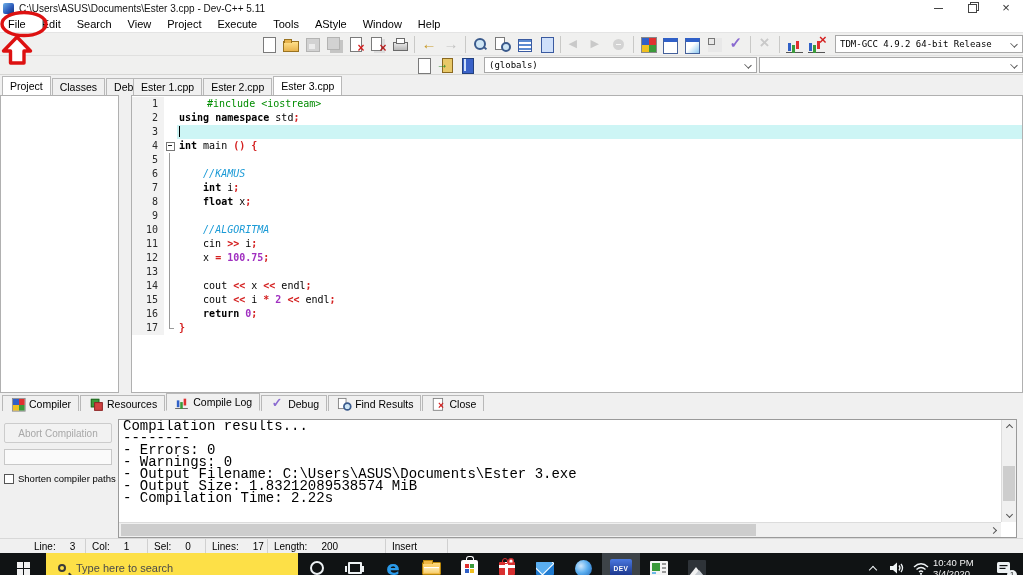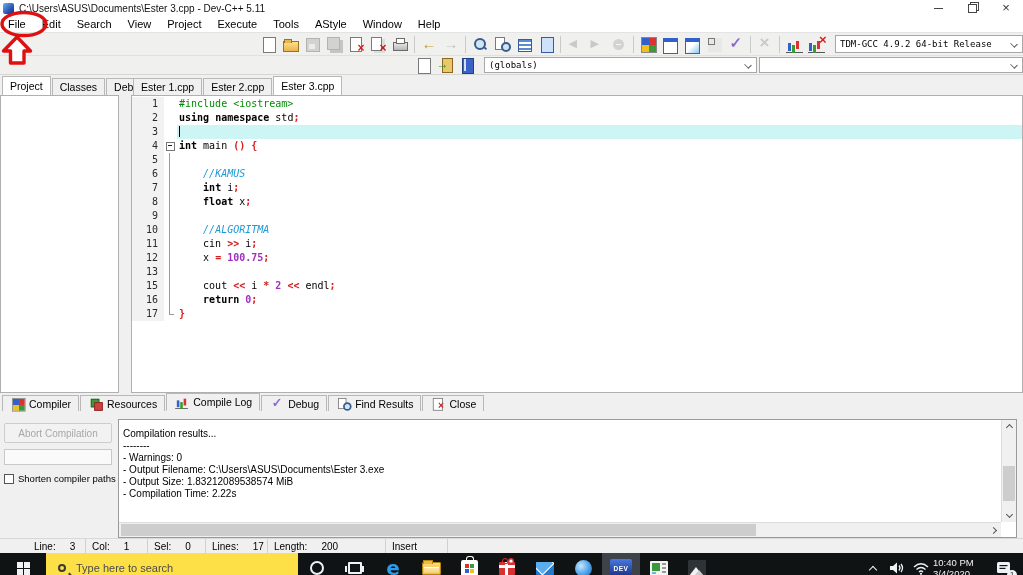--- a/index.html
+++ b/index.html
@@ -99,41 +99,41 @@
   .ln { width:32px; flex:0 0 auto; background:#f2f2f2; color:#2a2a2a; text-align:right; padding-right:6px; }
   .fold { width:13px; flex:0 0 auto; position:relative; background:#fff; }
   .fold.box::before { content:""; position:absolute; left:2px; top:3px; width:7px; height:7px; border:1px solid #777; background:#fff; z-index:2; }
   .fold.box::after { content:""; position:absolute; left:4px; top:6px; width:4px; height:1px; background:#222; z-index:3; }
   .fold.v::before { content:""; position:absolute; left:5px; top:0; bottom:0; width:1px; background:#9a9a9a; }
   .fold.end::before { content:""; position:absolute; left:5px; top:0; height:8px; width:1px; background:#9a9a9a; }
   .fold.end::after { content:""; position:absolute; left:5px; top:7px; width:5px; height:1px; background:#9a9a9a; }
   .ct { flex:1; padding-left:2px; color:#000; }
   .code-line.cur .ct { background:#cdf5f5; }
   .caret { display:inline-block; width:1px; height:11px; background:#000; vertical-align:-2px; }
-  .tok-pp { color:#008c00; }
+  .tok-pp { color:#008c00;margin-left:28px; }
   .tok-kw { color:#000; font-weight:bold; }
   .tok-sym { color:#d42020; font-weight:bold; }
   .tok-num { color:#a030c0; font-weight:bold; }
   .tok-cmt { color:#1a9ad6; font-style:italic; }
   .tok-pl { color:#000; }
 
   
   .bottompanel { flex:0 0 auto; display:flex; flex-direction:column; }
   .bp-tabs { height:18px; display:flex; align-items:flex-end; padding-left:2px; background:#f0f0f0; }
   .bp-tabs .tab { height:16px; font-size:10.5px; }
   .bp-tabs .tab.active { height:18px; background:#f0f0f0; border-bottom:1px solid #f0f0f0; }
   .bp-content { height:119px; display:flex; background:#f0f0f0; padding-right:6px;margin-top:8px; }
   .bp-left { width:118px; flex:0 0 auto; padding:4px 4px 0 4px; }
   .abort-btn { width:108px; height:20px; background:#f2f2f2; border:1px solid #cccccc; border-radius:2px; color:#a8a8a8; font-size:10px; display:flex; align-items:center; justify-content:center; }
   .progress-box { width:108px; height:16px; background:#fafafa; border:1px solid #c8c8c8; margin-top:6px; }
   .chk-row { display:flex; align-items:center; margin-top:8px; }
   .chk-box { width:10px; height:10px; background:#fff; border:1px solid #555; margin-right:4px; flex:0 0 auto; }
   .chk-label { font-size:9.5px; color:#000; white-space:nowrap; }
   .log-wrap { flex:1; position:relative; border:1px solid #9a9a9a; background:#fff; }
-  .log-text { position:absolute; left:0; top:0; right:15px; bottom:15px; overflow:hidden; padding:8px 4px; font-family:Liberation Sans, sans-serif; font-size:10px; line-height:12px; color:#000; white-space:pre; }
+  .log-text { position:absolute; left:0; top:0; right:15px; bottom:15px; overflow:hidden; padding:0 4px; font-family:Liberation Mono, monospace; font-size:14px; line-height:12px; color:#000; white-space:pre; }
   .vscroll { position:absolute; right:0; top:0; bottom:15px; width:15px; background:#f0f0f0; border-left:1px solid #dcdcdc; }
   .vthumb { position:absolute; left:1px; right:1px; top:45%; height:34%; background:#cdcdcd; }
   .varrow { position:absolute; left:4px; width:7px; height:7px; }
   .varrow.up { top:3px; } .varrow.dn { bottom:3px; }
   .varrow.up::before { content:""; position:absolute; left:1px; top:2px; width:4px; height:4px; border-left:1px solid #555; border-top:1px solid #555; transform:rotate(45deg); }
   .varrow.dn::before { content:""; position:absolute; left:1px; top:0; width:4px; height:4px; border-right:1px solid #555; border-bottom:1px solid #555; transform:rotate(45deg); }
   .hscroll { position:absolute; left:0; right:15px; bottom:0; height:15px; background:#f0f0f0; border-top:1px solid #dcdcdc; }
   .hthumb { position:absolute; top:1px; bottom:1px; left:2px; width:72%; background:#cdcdcd; }
   .harrow { position:absolute; right:3px; top:4px; width:7px; height:7px; }
   .harrow::before { content:""; position:absolute; left:0; top:1px; width:4px; height:4px; border-right:1px solid #555; border-top:1px solid #555; transform:rotate(45deg); }
@@ -364,20 +364,21 @@
           <div class="code-line"><span class="ln">4</span><span class="fold box"></span><span class="ct"><span class="tok-kw">int</span><span class="tok-pl"> main </span><span class="tok-sym">()</span><span class="tok-pl"> </span><span class="tok-sym">{</span></span></div>
           <div class="code-line"><span class="ln">5</span><span class="fold v"></span><span class="ct"></span></div>
           <div class="code-line"><span class="ln">6</span><span class="fold v"></span><span class="ct"><span class="tok-pl">    </span><span class="tok-cmt">//KAMUS</span></span></div>
           <div class="code-line"><span class="ln">7</span><span class="fold v"></span><span class="ct"><span class="tok-pl">    </span><span class="tok-kw">int</span><span class="tok-pl"> i</span><span class="tok-sym">;</span></span></div>
           <div class="code-line"><span class="ln">8</span><span class="fold v"></span><span class="ct"><span class="tok-pl">    </span><span class="tok-kw">float</span><span class="tok-pl"> x</span><span class="tok-sym">;</span></span></div>
           <div class="code-line"><span class="ln">9</span><span class="fold v"></span><span class="ct"></span></div>
           <div class="code-line"><span class="ln">10</span><span class="fold v"></span><span class="ct"><span class="tok-pl">    </span><span class="tok-cmt">//ALGORITMA</span></span></div>
           <div class="code-line"><span class="ln">11</span><span class="fold v"></span><span class="ct"><span class="tok-pl">    cin </span><span class="tok-sym">&gt;&gt;</span><span class="tok-pl"> i</span><span class="tok-sym">;</span></span></div>
           <div class="code-line"><span class="ln">12</span><span class="fold v"></span><span class="ct"><span class="tok-pl">    x </span><span class="tok-sym">=</span><span class="tok-pl"> </span><span class="tok-num">100.75</span><span class="tok-sym">;</span></span></div>
           <div class="code-line"><span class="ln">13</span><span class="fold v"></span><span class="ct"></span></div>
+          <div class="code-line"><span class="ln">14</span><span class="fold v"></span><span class="ct"><span class="tok-pl">    cout </span><span class="tok-sym">&lt;&lt;</span><span class="tok-pl"> x </span><span class="tok-sym">&lt;&lt;</span><span class="tok-pl"> endl</span><span class="tok-sym">;</span></span></div>
           <div class="code-line"><span class="ln">15</span><span class="fold v"></span><span class="ct"><span class="tok-pl">    cout </span><span class="tok-sym">&lt;&lt;</span><span class="tok-pl"> i </span><span class="tok-sym">*</span><span class="tok-pl"> </span><span class="tok-num">2</span><span class="tok-pl"> </span><span class="tok-sym">&lt;&lt;</span><span class="tok-pl"> endl</span><span class="tok-sym">;</span></span></div>
           <div class="code-line"><span class="ln">16</span><span class="fold v"></span><span class="ct"><span class="tok-pl">    </span><span class="tok-kw">return</span><span class="tok-pl"> </span><span class="tok-num">0</span><span class="tok-sym">;</span></span></div>
           <div class="code-line"><span class="ln">17</span><span class="fold end"></span><span class="ct"><span class="tok-sym">}</span></span></div>
         </div>
     </div>
   </div>
 
   <div class="bottompanel">
     <div class="bp-tabs" id="bottom-tabs">
         <span class="tab">
@@ -408,21 +409,21 @@
     <div class="bp-content">
       <div class="bp-left">
         <div class="abort-btn">Abort Compilation</div>
         <div class="progress-box"></div>
         <div class="chk-row">
           <span class="chk-box"></span>
           <span class="chk-label">Shorten compiler paths</span>
         </div>
       </div>
       <div class="log-wrap">
-        <div class="log-text" id="log"><div>Compilation results...</div><div>--------</div><div>- Warnings: 0</div><div>- Output Filename: C:\Users\ASUS\Documents\Ester 3.exe</div><div>- Output Size: 1.83212089538574 MiB</div><div>- Compilation Time: 2.22s</div></div>
+        <div class="log-text" id="log"><div>Compilation results...</div><div>--------</div><div>- Errors: 0</div><div>- Warnings: 0</div><div>- Output Filename: C:\Users\ASUS\Documents\Ester 3.exe</div><div>- Output Size: 1.83212089538574 MiB</div><div>- Compilation Time: 2.22s</div></div>
         <div class="vscroll">
           <span class="varrow up"></span>
           <span class="vthumb"></span>
           <span class="varrow dn"></span>
         </div>
         <div class="hscroll">
           <span class="hthumb"></span>
           <span class="harrow"></span>
         </div>
       </div>

